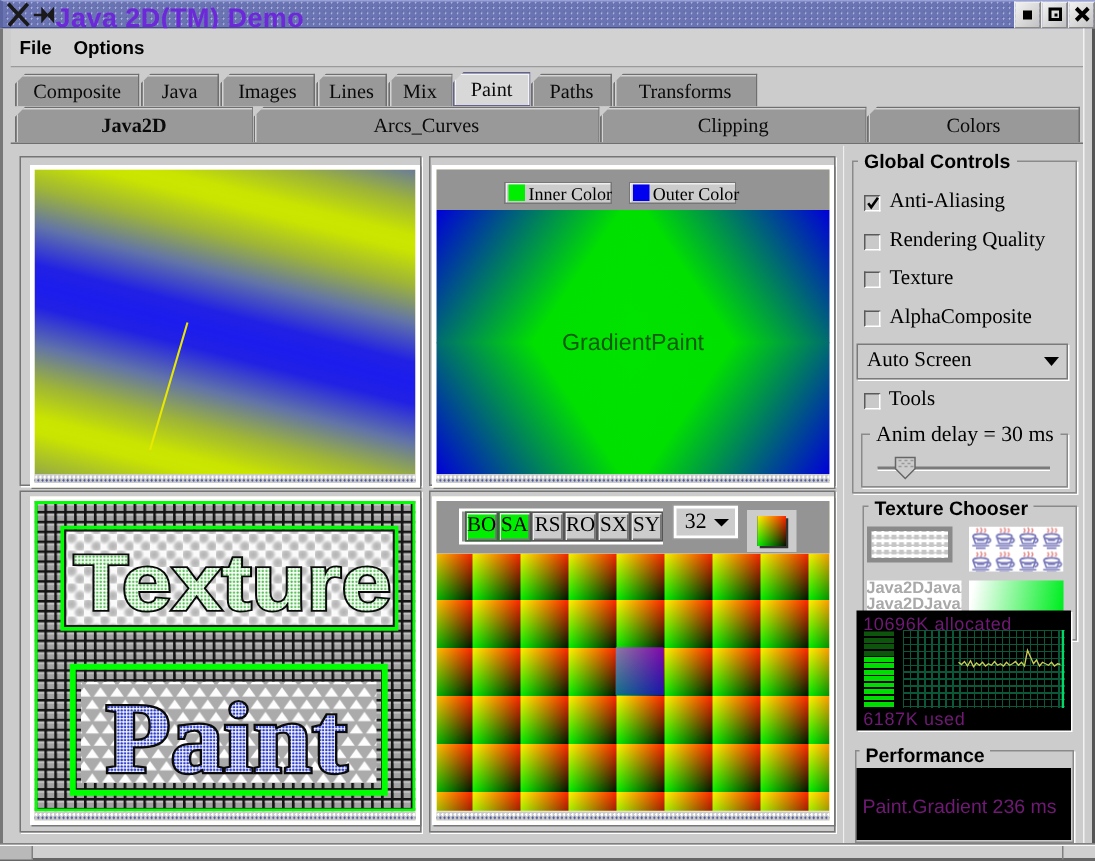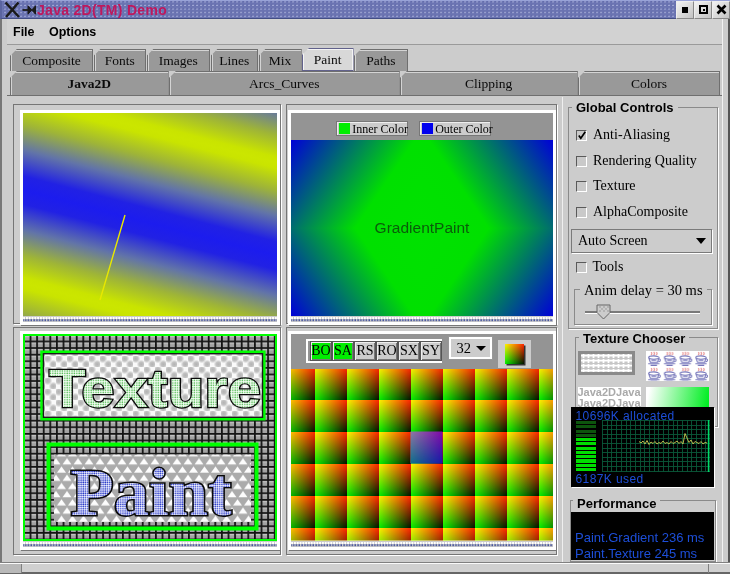--- a/index.html
+++ b/index.html
@@ -6,21 +6,21 @@
 *{box-sizing:border-box;}
 #win{position:relative;width:730px;height:574px;background:#cdcdcd;overflow:hidden;
  font-family:"Liberation Sans",sans-serif;}
 .abs{position:absolute;}
 
 #titlebar{left:0;top:0;width:730px;height:19px;background:#6b74b2;
  background-image:radial-gradient(circle at 1px 1px,rgba(208,215,245,0.62) 0.58px,rgba(0,0,0,0) 0.8px),
  radial-gradient(circle at 1px 1px,rgba(62,72,140,0.5) 0.55px,rgba(0,0,0,0) 0.75px);
  background-size:4px 3.6px,4px 3.6px;background-position:2px 3.2px,1.4px 2.6px;
  border-top:1.5px solid #98a2d8;border-left:2px solid #5a64a0;border-bottom:1px solid #434e85;}
-#titletext{left:37px;top:2px;color:#be185d;font-weight:bold;font-size:14px;letter-spacing:0.3px;}
+#titletext{left:37px;top:2px;color:#6d28d9;font-weight:bold;font-size:18px;letter-spacing:0.3px;}
 .tbtn{top:1px;width:18px;height:18px;background:linear-gradient(135deg,#f2f2f2,#c2c2c2);
  border:1px solid #888;border-top-color:#eee;border-left-color:#eee;}
 #lfr{left:0;top:19px;width:7px;height:544px;background:#ccc;border-left:2px solid #777;}
 #rfr{left:722px;top:19px;width:8px;height:544px;background:#ccc;border-right:2px solid #555;border-left:1px solid #f2f2f2;}
 #bfr{left:0;top:562px;width:730px;height:12px;background:#d0d0d0;border-top:1px solid #808080;box-shadow:inset 0 1px 0 #fafafa;border-bottom:2px solid #666;}
 #bfrA{left:0px;top:564px;width:22px;height:9px;background:#b9b9b9;border-right:1px solid #808080;}
 #bfrB{left:708px;top:564px;width:1px;height:9px;background:#808080;}
 #menubar{left:7px;top:19px;width:715px;height:26px;background:#d2d2d2;border-bottom:1px solid #9a9a9a;}
 .menuitem{top:6px;font-weight:bold;font-size:12.5px;color:#000;}
 
@@ -48,21 +48,21 @@
 
 #vsep{left:562px;top:97px;width:1px;height:466px;background:#9a9a9a;border-right:1px solid #efefef;}
 .tborder{position:absolute;border:1px solid #8a8a8a;box-shadow:1px 1px 0 #fff;}
 .ttitle{position:absolute;background:#ccc;font-weight:bold;font-size:13px;color:#000;padding:0 4px;white-space:nowrap;}
 .cb{position:absolute;width:11px;height:11px;background:#c9c9c9;
  border-top:1px solid #5a5a5a;border-left:1px solid #5a5a5a;border-right:1px solid #fff;border-bottom:1px solid #fff;}
 .cblabel{position:absolute;font-family:"Liberation Serif",serif;font-size:14px;color:#000;white-space:nowrap;}
 .combo{position:absolute;background:#ccc;border:1px solid #7a7a7a;box-shadow:1px 1px 0 #fff;
  font-family:"Liberation Serif",serif;font-size:15px;color:#000;}
 .arrow{position:absolute;width:0;height:0;border-left:5.5px solid transparent;border-right:5.5px solid transparent;border-top:6px solid #000;}
-.greentx{font-size:13px;color:#1d4ed8;white-space:nowrap;}
+.greentx{font-size:13px;color:#701a75;white-space:nowrap;}
 </style>
 </head>
 <body>
 <div id="win">
   <div class="abs" id="titlebar"></div>
   <div class="abs" id="titletext">Java 2D(TM) Demo</div>
   <svg class="abs" style="left:4px;top:1px" width="34" height="17" viewBox="0 0 34 17">
     <path d="M1.5 1.5 L15 16 M14.5 1.5 L2 16" stroke="#1a1a1a" stroke-width="2.5"></path>
     <path d="M18.5 9 H24" stroke="#1a1a1a" stroke-width="1.8"></path>
     <path d="M24 4.8 L31.5 13.2 L31.5 4.8 L24 13.2 Z" fill="#1a1a1a" stroke="#1a1a1a" stroke-width="1"></path>
@@ -75,26 +75,27 @@
   <div class="abs" style="left:702.5px;top:8.5px;width:2px;height:2px;background:#000"></div>
   <svg class="abs" style="left:716px;top:4px" width="11" height="11" viewBox="0 0 11 11">
     <path d="M1.5 1.5 L9.5 9.5 M9.5 1.5 L1.5 9.5" stroke="#000" stroke-width="2.6"></path>
   </svg>
   <div class="abs" id="menubar"></div>
   <div class="abs menuitem" style="left:13px;top:25px">File</div>
   <div class="abs menuitem" style="left:49px;top:25px">Options</div>
   <div class="abs" id="tabarea"></div>
 
   <div class="tab" style="left:10px;top:49px;width:83px;height:22px">Composite</div>
-  <div class="tab" style="left:93.5px;top:49px;width:52.5px;height:22px">Fonts</div>
+  <div class="tab" style="left:93.5px;top:49px;width:52.5px;height:22px">Java</div>
   <div class="tab" style="left:146.5px;top:49px;width:63.5px;height:22px">Images</div>
   <div class="tab" style="left:210.5px;top:49px;width:47.5px;height:22px">Lines</div>
   <div class="tab" style="left:258.5px;top:49px;width:43px;height:22px">Mix</div>
   <div class="tab sel" style="left:302px;top:48px;width:51.5px;height:23px">Paint</div>
   <div class="tab" style="left:354px;top:49px;width:54px;height:22px">Paths</div>
+  <div class="tab" style="left:408.5px;top:49px;width:96.5px;height:22px">Transforms</div>
 
   <div class="tab" style="left:10px;top:71px;width:158.5px;height:24px;font-weight:bold">Java2D</div>
   <div class="tab" style="left:400px;top:71px;width:177.5px;height:24px">Clipping</div>
   <div class="tab" style="left:169px;top:71px;width:230.5px;height:24px">Arcs_Curves</div>
   <div class="tab" style="left:578px;top:71px;width:142px;height:24px">Colors</div>
   <div class="abs" id="contentline"></div>
   <div class="abs" id="content"></div>
 
   <div class="quad" style="left:13px;top:104px;width:268px;height:220px"></div>
   <div class="quad" style="left:285.5px;top:104px;width:271px;height:220px"></div>
@@ -334,20 +335,19 @@
       <path d="M0 0.5 H108 M0 5.1 H108 M0 9.7 H108 M0 14.3 H108 M0 18.9 H108 M0 23.5 H108 M0 28.1 H108 M0 32.7 H108 M0 37.3 H108 M0 41.9 H108 M0 46.5 H108 M0 51.1 H108"></path>
     </g>
     <rect x="105.8" y="0" width="1.6" height="52" fill="#00d868"></rect>
     <polyline fill="none" stroke="#cccc55" stroke-width="0.9" points="37,21.5 39,23 41,21 43,24 45,20.5 47,24.5 49,22 51,23.5 53,21.5 55,24 57,22.5 59,23.5 61,21 63,23.5 65,22.5 67,24 69,21.5 71,23.5 73,22.5 75,21 77,23.5 79,21.5 81,24 83,13.5 85,18 87,22.5 89,20 91,24 93,21.5 95,22.5 97,23.5 99,21.5 101,24 103,22.5 105,23"></polyline>
   </svg>
 
   <div class="tborder" style="left:569.5px;top:499.5px;width:146.5px;height:62px"></div>
   <div class="ttitle" style="left:573px;top:496px">Performance</div>
   <div class="abs" style="left:571px;top:511.5px;width:143px;height:48px;background:#000"></div>
   <div class="abs greentx" style="left:575px;top:529.5px;font-size:13px">Paint.Gradient 236 ms</div>
-  <div class="abs greentx" style="left:575px;top:545.5px;font-size:13px">Paint.Texture 245 ms</div>
 
   <div class="abs" id="lfr"></div>
   <div class="abs" id="rfr"></div>
   <div class="abs" id="bfr"></div>
   <div class="abs" id="bfrA"></div>
   <div class="abs" id="bfrB"></div>
 </div>
 
 </body></html>

